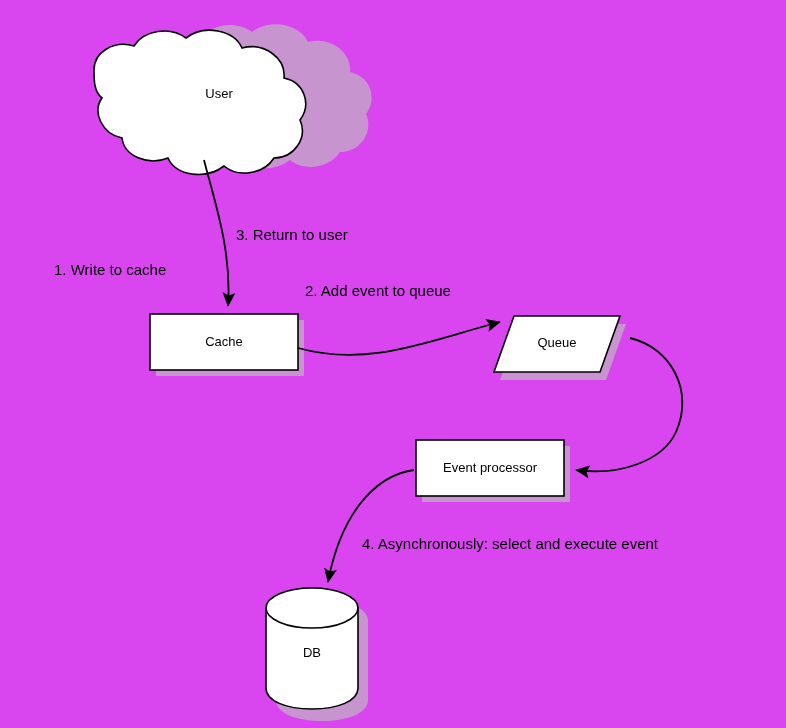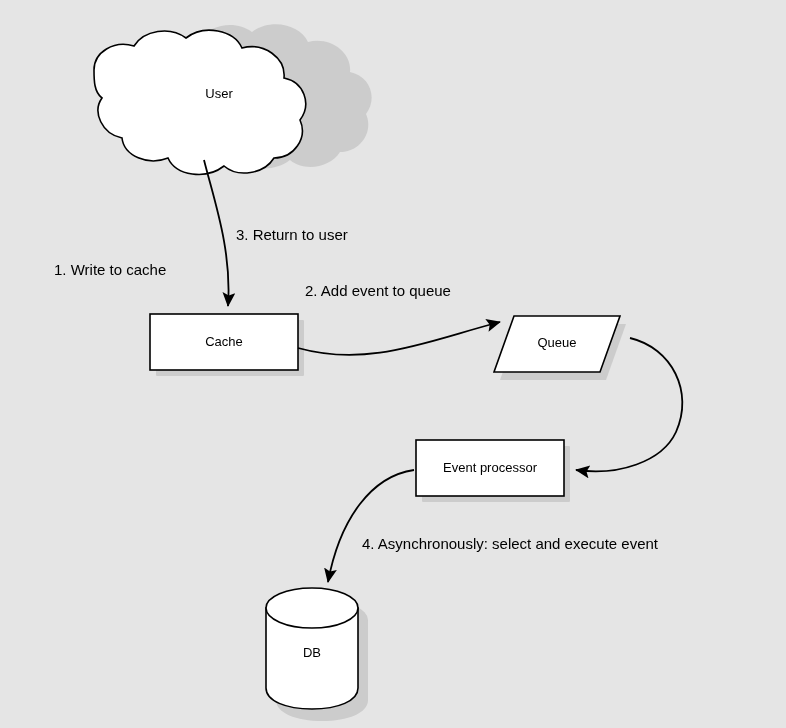--- a/index.html
+++ b/index.html
@@ -8,21 +8,21 @@
     background: #ffffff;
   }
   body {
     font-family: "Liberation Sans", sans-serif;
   }
   #canvas-wrap {
     position: relative;
     width: 786px;
     height: 728px;
     overflow: hidden;
-    background: #e5e5e5;
+    background: #d946ef;
   }
   svg#diagram {
     position: absolute;
     left: 0;
     top: 0;
     width: 786px;
     height: 728px;
   }
   .node-label {
     font-family: "Liberation Sans", sans-serif;

